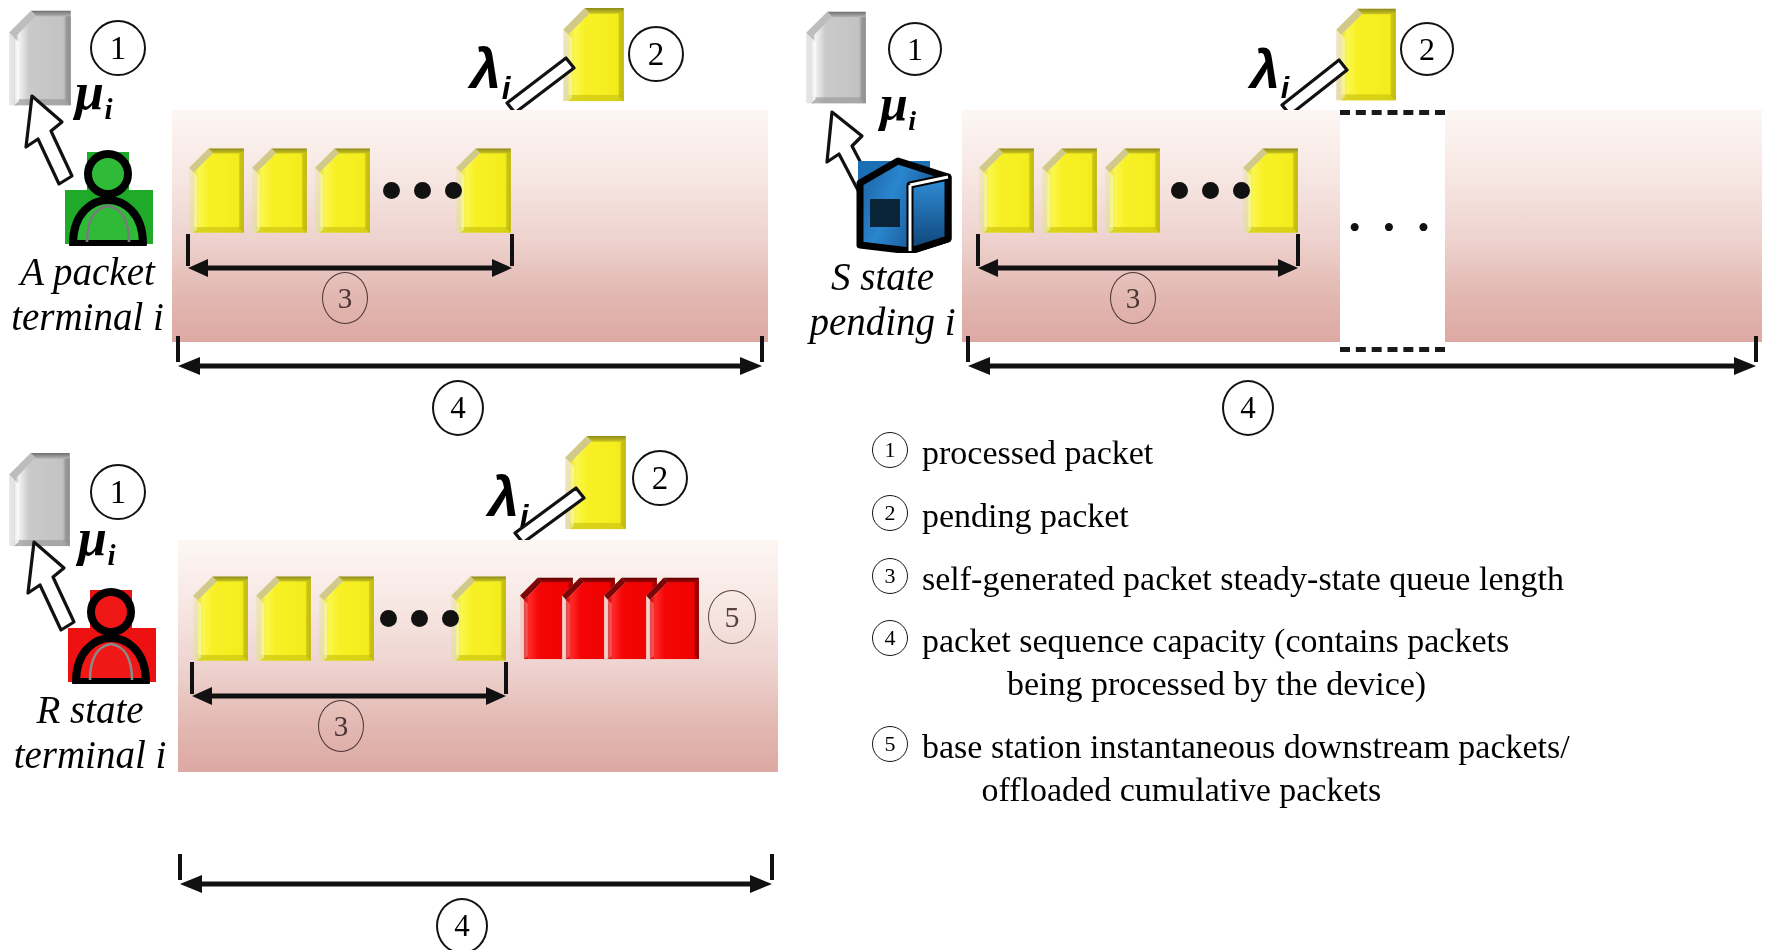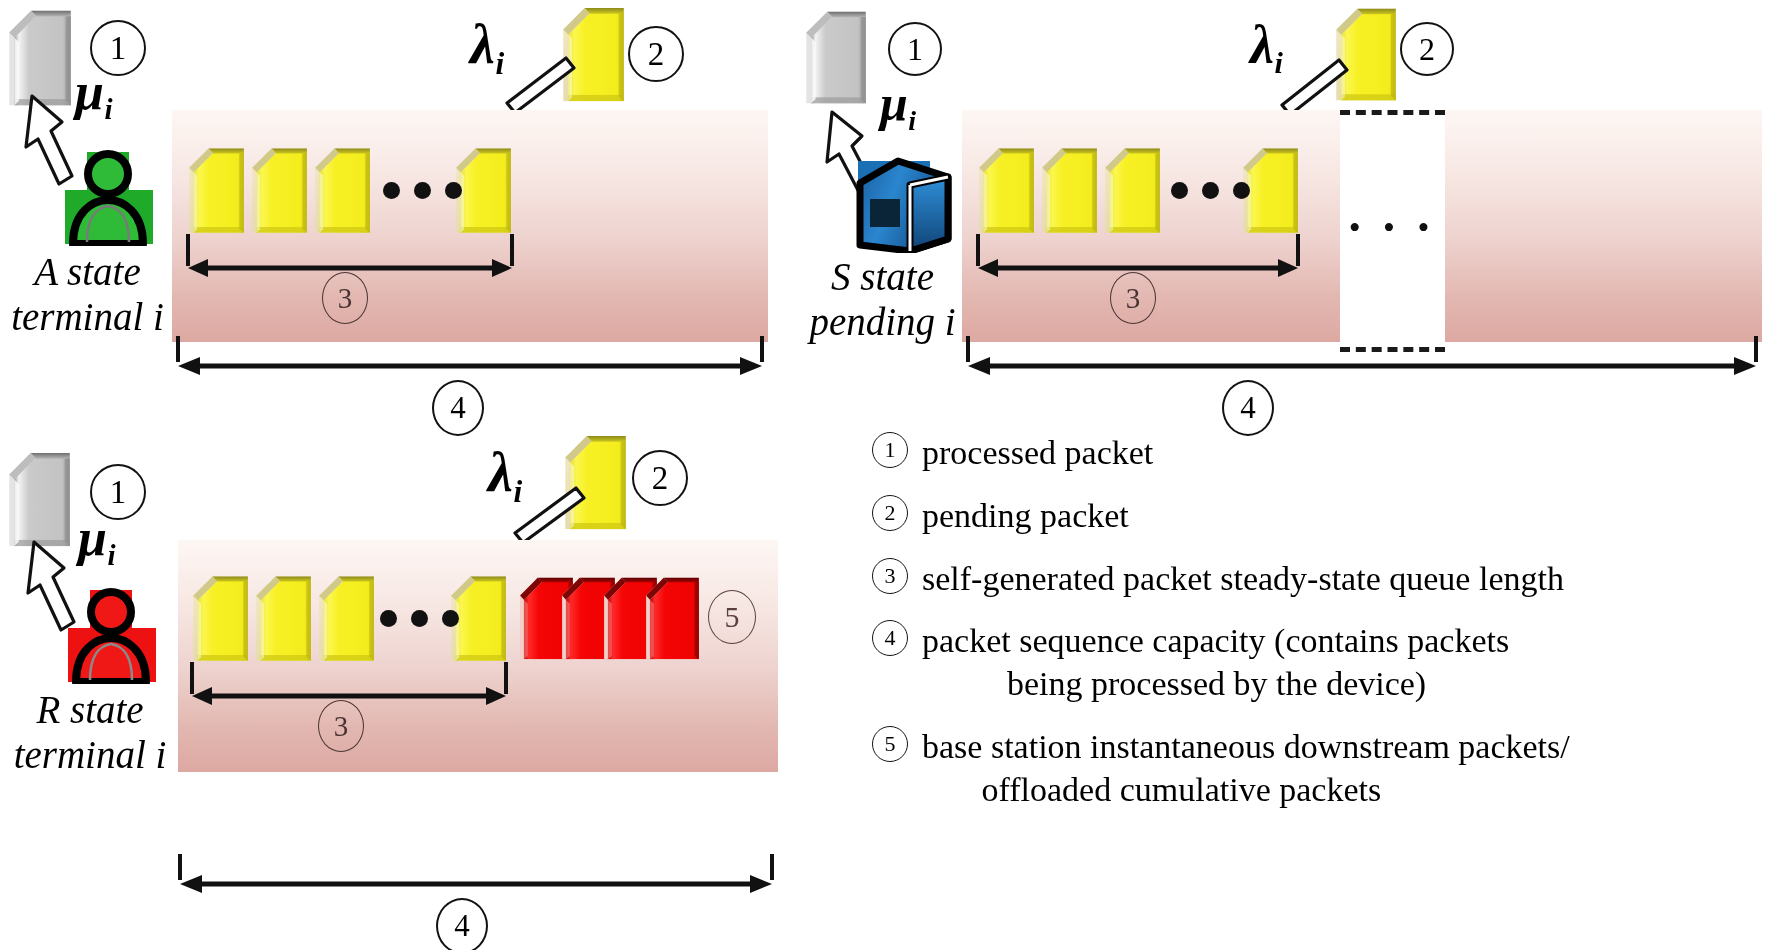--- a/index.html
+++ b/index.html
@@ -19,22 +19,22 @@
   .circnum{position:absolute;display:flex;align-items:center;justify-content:center;
       border:2.4px solid #121212;border-radius:50%;
       font-family:"Liberation Serif","DejaVu Serif",serif;background:transparent;}
   .circnum.thin{border-width:1.9px;}
 
   
   .lbl{position:absolute;font-family:"Liberation Serif","DejaVu Serif",serif;
        line-height:1.15;text-align:center;white-space:pre;}
   .mu{position:absolute;font-family:"Liberation Serif","DejaVu Serif",serif;
       font-style:italic;font-weight:bold;}
-  .lam{position:absolute;font-family:Liberation Serif, serif;
-      font-style:italic;font-weight:bold;}
+  .lam{position:absolute;font-family:Liberation Sans, sans-serif;
+      font-style:italic;font-weight:bold;margin-top:24px;}
   .sub{font-size:.56em;font-style:italic;font-weight:bold;
        position:relative;top:.34em;left:.02em;}
 
   
   .dashbox{position:absolute;background:#ffffff;
        border-top:5px dashed #1a1a1a;border-bottom:5px dashed #1a1a1a;}
   .dashdots{position:absolute;left:0;right:0;text-align:center;
        font-size:34px;letter-spacing:7px;color:#111;line-height:1;}
 
   
@@ -162,21 +162,21 @@
 
   <svg class="abs" style="left:63px;top:150px;width:92px;height:96px;" viewBox="0 0 92 96">
     <rect x="24" y="2" width="42" height="40" fill="#1faa2a"></rect>
     <rect x="2" y="40" width="88" height="54" fill="#1faa2a"></rect>
     <circle cx="45" cy="24" r="20" fill="#2fbb38" stroke="#000" stroke-width="8"></circle>
     <path d="M10 94 C10 62 30 50 45 50 C60 50 80 62 80 94 Z" fill="#2fbb38" stroke="#000" stroke-width="8" stroke-linejoin="round"></path>
     <path d="M24 92 C24 70 32 58 45 56" fill="none" stroke="#7a7a7a" stroke-width="2.6"></path>
     <path d="M66 92 C66 70 58 58 45 56" fill="none" stroke="#7a7a7a" stroke-width="2.6"></path>
   </svg>
 
-  <div class="lbl" style="left:0px;top:250px;width:175px;font-size:39px;font-style:italic;">A state
+  <div class="lbl" style="left:0px;top:250px;width:175px;font-size:39px;font-style:italic;">A packet
 terminal i</div>
 
   <div class="lam" style="left:470px;top:12px;font-size:56px;">
     <span>λ</span><span class="sub">i</span>
   </div>
 
   <div class="pkt" style="left:562px;top:4px;width:63px;height:100px;">
     <svg viewBox="0 0 100 150">
         <use href="#symPacketYellow"></use>
       </svg>

